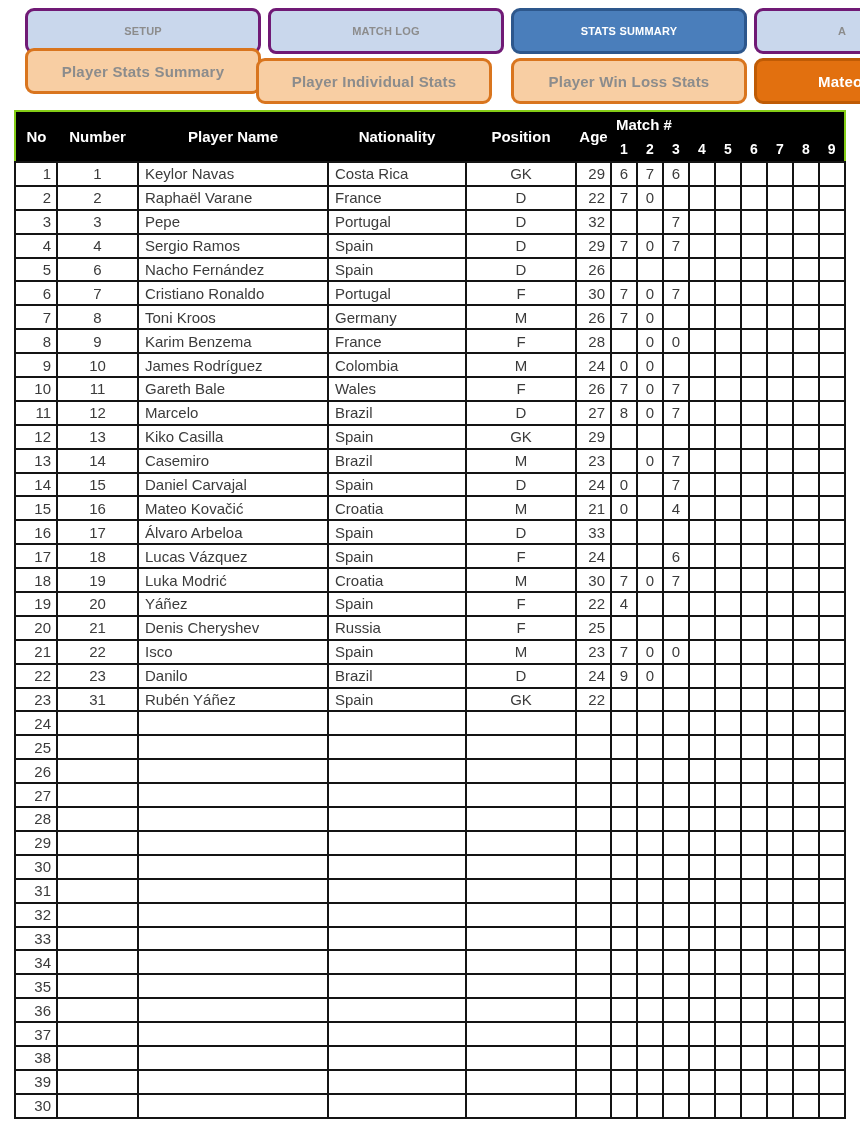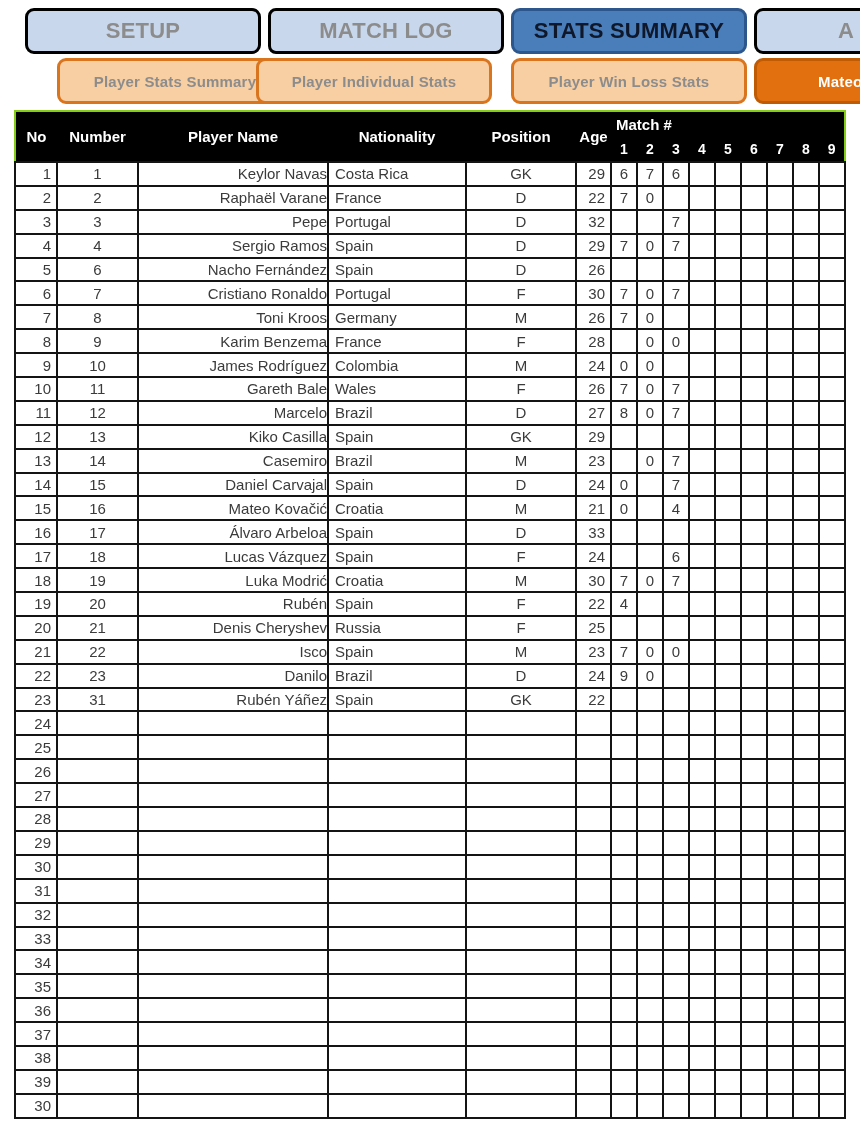--- a/index.html
+++ b/index.html
@@ -7,22 +7,22 @@
     width:860px;height:1133px;position:relative;overflow:hidden;
     background:#ffffff;
     font-family:"Liberation Sans", sans-serif;
   }
   
   .tab{
     position:absolute;width:236px;height:46px;box-sizing:border-box;
     border-radius:9px;display:flex;align-items:center;justify-content:center;
     font-weight:bold;letter-spacing:.2px;
   }
-  .tab-blue{background:#c9d7ec;border:3px solid #000000;color:#8c8c8c;font-size:22px;text-align:right;}
-  .tab-blue.active{background:#4a7ebb;border-color:#2d578c;color:#0f172a;}
+  .tab-blue{background:#c9d7ec;border:3px solid #701a75;color:#8c8c8c;font-size:11px;text-align:right;}
+  .tab-blue.active{background:#4a7ebb;border-color:#2d578c;color:#ffffff;}
   .tab-orange{background:#f8cea3;border:3px solid #d9751e;color:#8c8c8c;font-size:15px;}
   .tab-orange.active{background:#e2700f;border-color:#bf5b05;color:#ffffff;}
   .tab.clipped{justify-content:flex-start;}
   
   .sheet{position:absolute;left:14px;top:110px;}
   table{
     border-collapse:collapse;table-layout:fixed;width:830px;
     border:2px solid #84cc16;
   }
   th{
@@ -31,21 +31,21 @@
   }
   th.h-match{text-align:left;padding-left:5px;}
   th.h-mnum{font-size:14px;height:24px;}
   td{
     border:2px solid #141414;height:21.9px;padding:0;
     font-size:15px;color:#3b3b3b;background:#ffffff;
     overflow:hidden;white-space:nowrap;vertical-align:middle;
   }
   .c-no{text-align:right;padding-right:5px;}
   .c-num{text-align:center;}
-  .c-name{text-align:right;padding-left:0;}
+  .c-name{text-align:left;padding-left:6px;}
   .c-nat{text-align:left;padding-left:6px;border-radius:9px;}
   .c-pos{text-align:center;border-radius:9px;}
   .c-age{text-align:right;padding-right:5px;}
   .c-match{text-align:center;}
 </style>
 </head>
 <body>
 
 <div class="tab tab-blue" style="left:25px;top:8px;">
   <span>SETUP</span>
@@ -53,21 +53,21 @@
 <div class="tab tab-blue" style="left:268px;top:8px;border-radius:8px;">
   <span>MATCH LOG</span>
 </div>
 <div class="tab tab-blue active" style="left:511px;top:8px;">
   <span>STATS SUMMARY</span>
 </div>
 <div class="tab tab-blue clipped" style="left:754px;top:8px;">
   <span style="margin-left:81px;">A</span>
 </div>
 
-<div class="tab tab-orange" style="left:25px;top:58px;margin-left:32px;">
+<div class="tab tab-orange" style="left:25px;top:48px;">
   <span>Player Stats Summary</span>
 </div>
 <div class="tab tab-orange" style="left:256px;top:58px;">
   <span>Player Individual Stats</span>
 </div>
 <div class="tab tab-orange" style="left:511px;top:58px;">
   <span>Player Win Loss Stats</span>
 </div>
 <div class="tab tab-orange active clipped" style="left:754px;top:58px;">
   <span style="margin-left:61px;">Mateo</span>
@@ -417,21 +417,21 @@
           <td class="c-match"></td>
           <td class="c-match"></td>
           <td class="c-match"></td>
           <td class="c-match"></td>
           <td class="c-match"></td>
           <td class="c-match"></td>
         </tr>
         <tr>
           <td class="c-no">19</td>
           <td class="c-num">20</td>
-          <td class="c-name">Rubén</td>
+          <td class="c-name">Yáñez</td>
           <td class="c-nat">Spain</td>
           <td class="c-pos">F</td>
           <td class="c-age">22</td>
           <td class="c-match">4</td>
           <td class="c-match"></td>
           <td class="c-match"></td>
           <td class="c-match"></td>
           <td class="c-match"></td>
           <td class="c-match"></td>
           <td class="c-match"></td>

